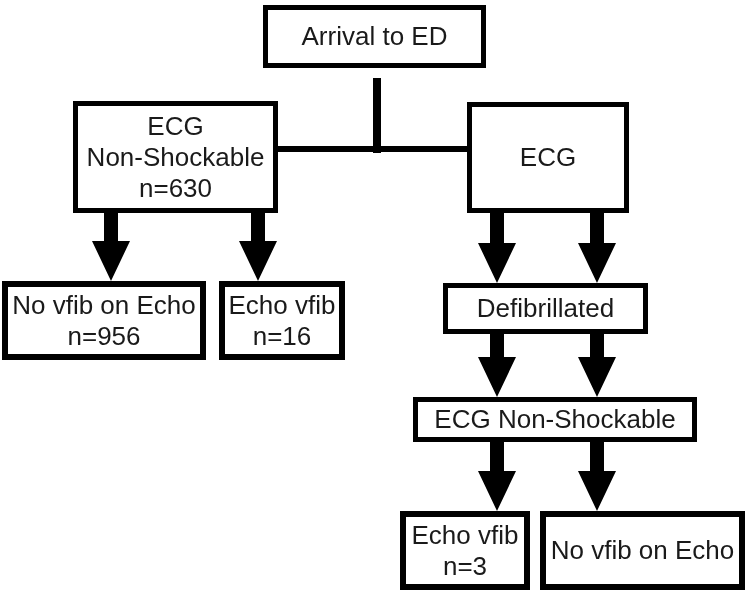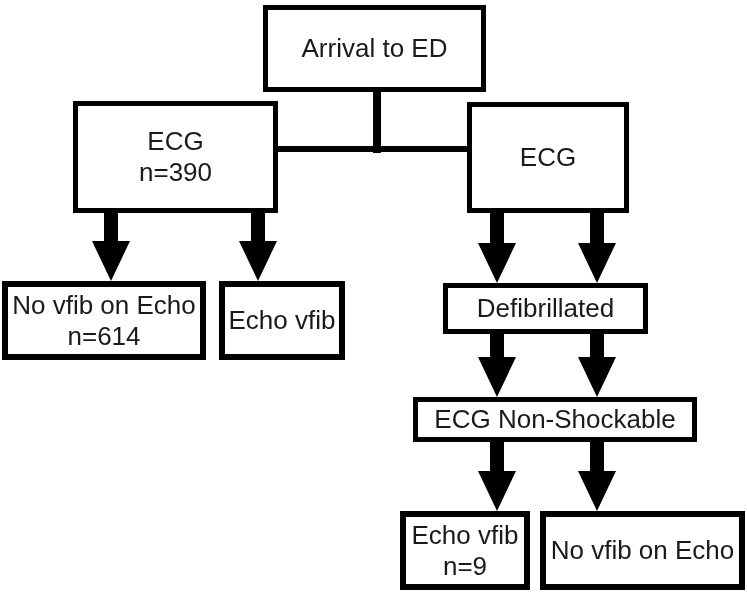--- a/index.html
+++ b/index.html
@@ -38,21 +38,21 @@
     flex-direction: column;
     align-items: center;
     justify-content: center;
     text-align: center;
     color: var(--text);
     font-size: 26px;
     line-height: 31px;
     white-space: nowrap;
   }
   
-  #node-arrival          { left: 263px; top: 5px;   width: 223px; height: 87px; }
+  #node-arrival          { left: 263px; top: 5px;   width: 223px; height: 63px; }
   #node-ecg-nonshock     { left: 73px;  top: 101px; width: 205px; height: 112px; }
   #node-ecg-shock        { left: 467px; top: 102px; width: 162px; height: 111px; }
   #node-novfib-left      { left: 2px;   top: 281px; width: 204px; height: 79px; border-width: 6px; }
   #node-echovfib-left    { left: 219px; top: 281px; width: 126px; height: 79px; border-width: 6px; }
   #node-defibrillated    { left: 443px; top: 283px; width: 205px; height: 51px; }
   #node-ecg-nonshock-2   { left: 413px; top: 397px; width: 284px; height: 45px; }
   #node-echovfib-right   { left: 400px; top: 511px; width: 130px; height: 79px; border-width: 6px; }
   #node-novfib-right     { left: 540px; top: 511px; width: 205px; height: 79px; border-width: 6px; }
   .line { display: block; }
 </style>
@@ -82,46 +82,48 @@
 
     <polygon fill="var(--arrow)" points="590,440 604,440 604,471 616,471 597,511 578,471 590,471"></polygon>
   </svg>
 
   <div class="node" id="node-arrival">
     <span class="line">Arrival to ED</span>
   </div>
 
   <div class="node" id="node-ecg-nonshock">
     <span class="line">ECG</span>
-    <span class="line">n=390</span>
+    <span class="line">Non-Shockable</span>
+    <span class="line">n=630</span>
   </div>
 
   <div class="node" id="node-ecg-shock">
     <span class="line">ECG</span>
   </div>
 
   <div class="node" id="node-novfib-left">
     <span class="line">No vfib on Echo</span>
-    <span class="line">n=614</span>
+    <span class="line">n=956</span>
   </div>
 
   <div class="node" id="node-echovfib-left">
     <span class="line">Echo vfib</span>
+    <span class="line">n=16</span>
   </div>
 
   <div class="node" id="node-defibrillated">
     <span class="line">Defibrillated</span>
   </div>
 
   <div class="node" id="node-ecg-nonshock-2">
     <span class="line">ECG Non-Shockable</span>
   </div>
 
   <div class="node" id="node-echovfib-right">
     <span class="line">Echo vfib</span>
-    <span class="line">n=9</span>
+    <span class="line">n=3</span>
   </div>
 
   <div class="node" id="node-novfib-right">
     <span class="line">No vfib on Echo</span>
   </div>
 
 </div>
 
 </body></html>

